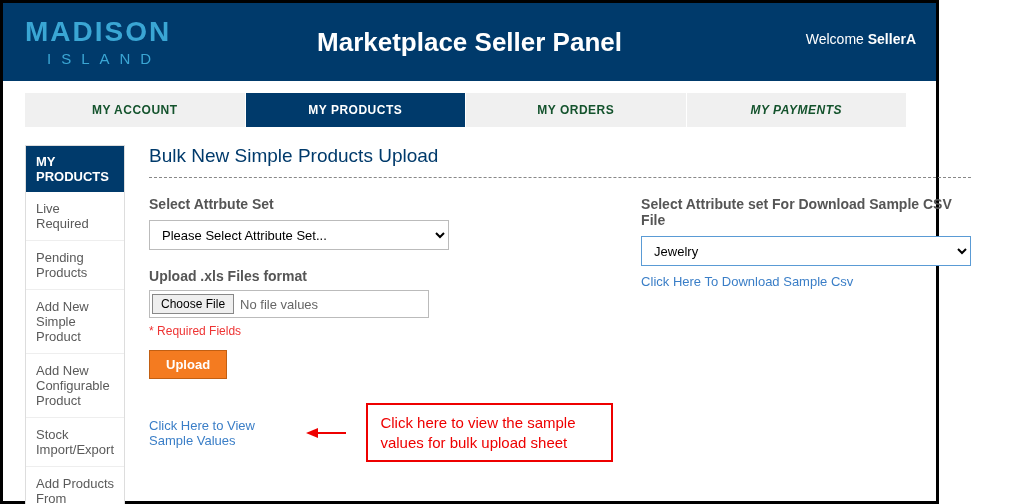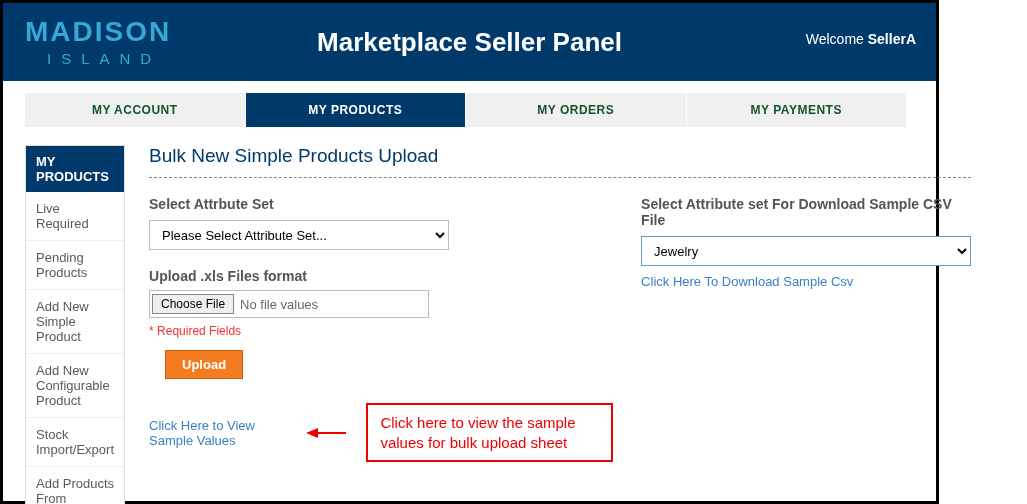--- a/index.html
+++ b/index.html
@@ -77,21 +77,21 @@
     align-items: center;
     justify-content: center;
     background: #f0f0f0;
     color: #14532d;
     font-size: 12px;
     font-weight: bold;
     letter-spacing: 0.5px;
     cursor: pointer;
     margin-right: 1px;
   }
-  .tab:last-child { margin-right: 8px; }
+  .tab:last-child { margin-right: 8px; font-style: italic; }
   .tab.active {
     background: #003a6b;
     color: #fff;
   }
 
   .content {
     display: flex;
     padding: 18px 22px 0 22px;
     gap: 24px;
   }
@@ -192,21 +192,20 @@
   }
   .upload-btn {
     background: #f47b20;
     color: #fff;
     border: 1px solid #c25f12;
     font-weight: bold;
     font-size: 13px;
     padding: 6px 16px;
     margin-top: 12px;
     cursor: pointer;
-    margin-left: 16px;
   }
   .sample-row {
     margin-top: 24px;
     display: flex;
     align-items: center;
     gap: 20px;
   }
   .arrow {
     color: #e00;
     font-size: 18px;

